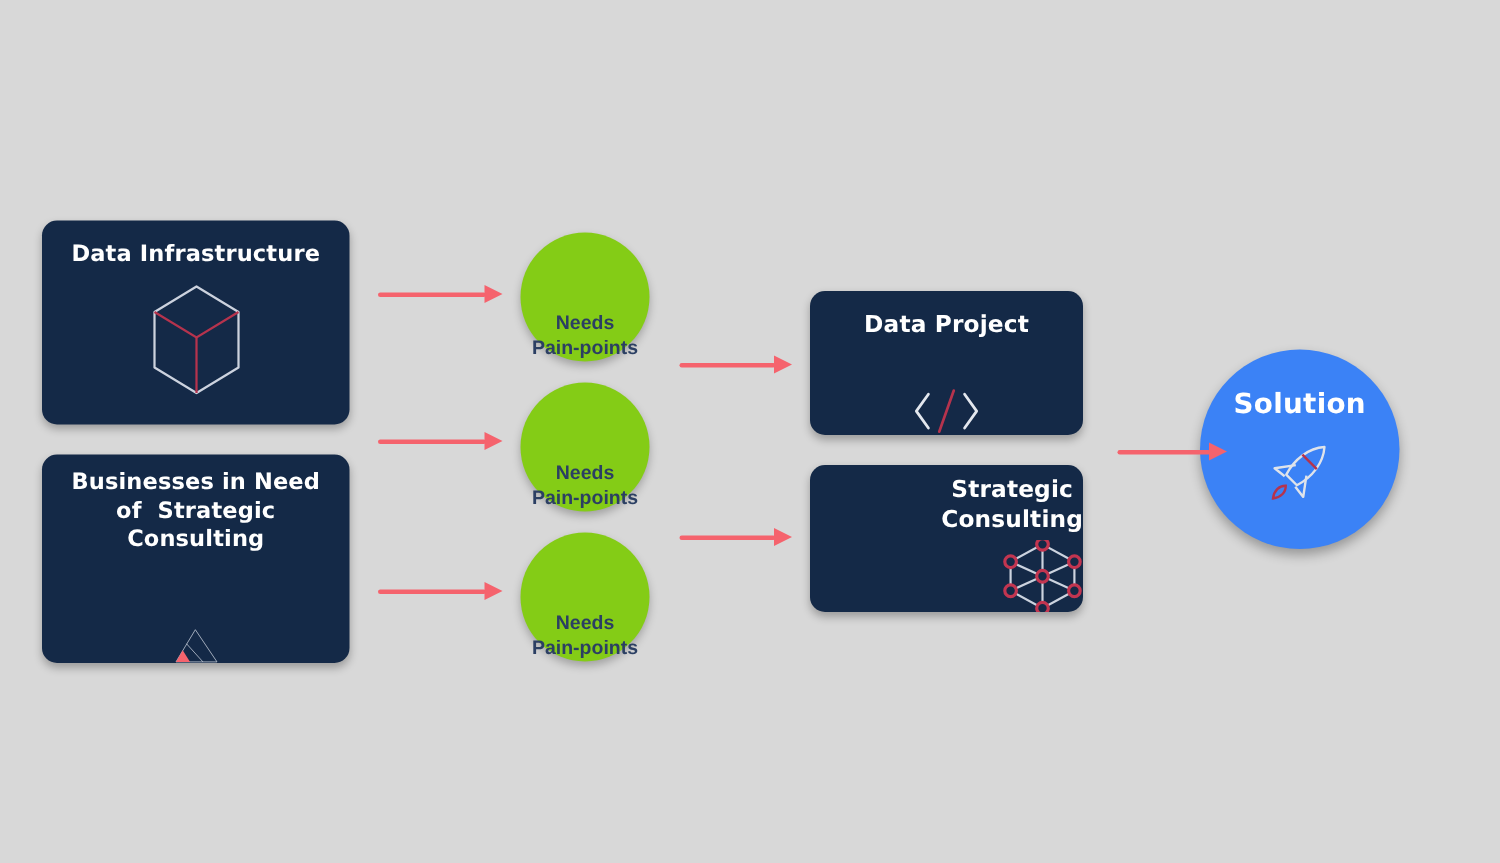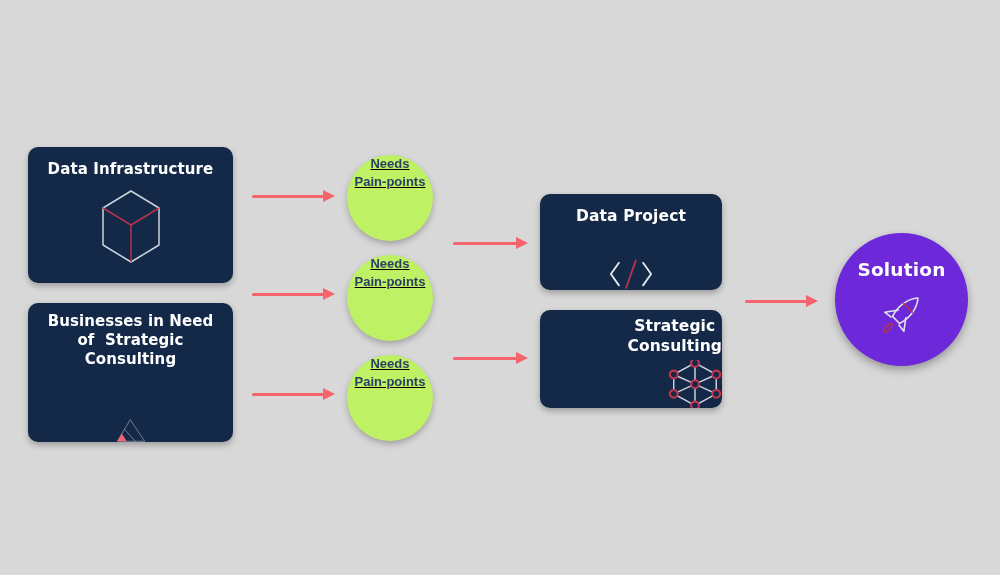--- a/index.html
+++ b/index.html
@@ -15,32 +15,32 @@
     box-shadow:0 3px 6px rgba(0,0,0,.28);
     display:flex;flex-direction:column;align-items:center;
   }
   .card-title{
     font-weight:bold;color:#ffffff;text-align:center;
     white-space:pre-wrap;line-height:1.28;letter-spacing:.1px;
   }
 
   .bubble{
     position:absolute;width:86px;height:86px;border-radius:50%;
-    background:#bef264;box-shadow:0 3px 6px rgba(0,0,0,.25);
-    display:flex;align-items:flex-start;justify-content:center;text-decoration:underline;
+    background:#84cc16;box-shadow:0 3px 6px rgba(0,0,0,.25);
+    display:flex;align-items:flex-end;justify-content:center;
   }
   .bubble-label{
     font-family:"Liberation Sans",sans-serif;font-weight:600;
     font-size:13px;color:#2b3f63;text-align:center;
     white-space:pre-line;line-height:1.35;
   }
 
   .solution{
-    position:absolute;left:835px;top:233px;width:133px;height:133px;
-    border-radius:50%;background:#6d28d9;
+    position:absolute;left:800px;top:233px;width:133px;height:133px;
+    border-radius:50%;background:#3b82f6;
     box-shadow:0 4px 8px rgba(0,0,0,.3);
     display:flex;flex-direction:column;align-items:center;
     padding-top:26px;box-sizing:border-box;
   }
   .solution-title{font-weight:bold;font-size:18.5px;color:#ffffff;letter-spacing:.2px}
 
   .arrow{position:absolute;height:3px;background:#f5636d;border-radius:2px}
   .arrow::after{
     content:"";position:absolute;right:-11px;top:50%;transform:translateY(-50%);
     border-left:12px solid #f5636d;

